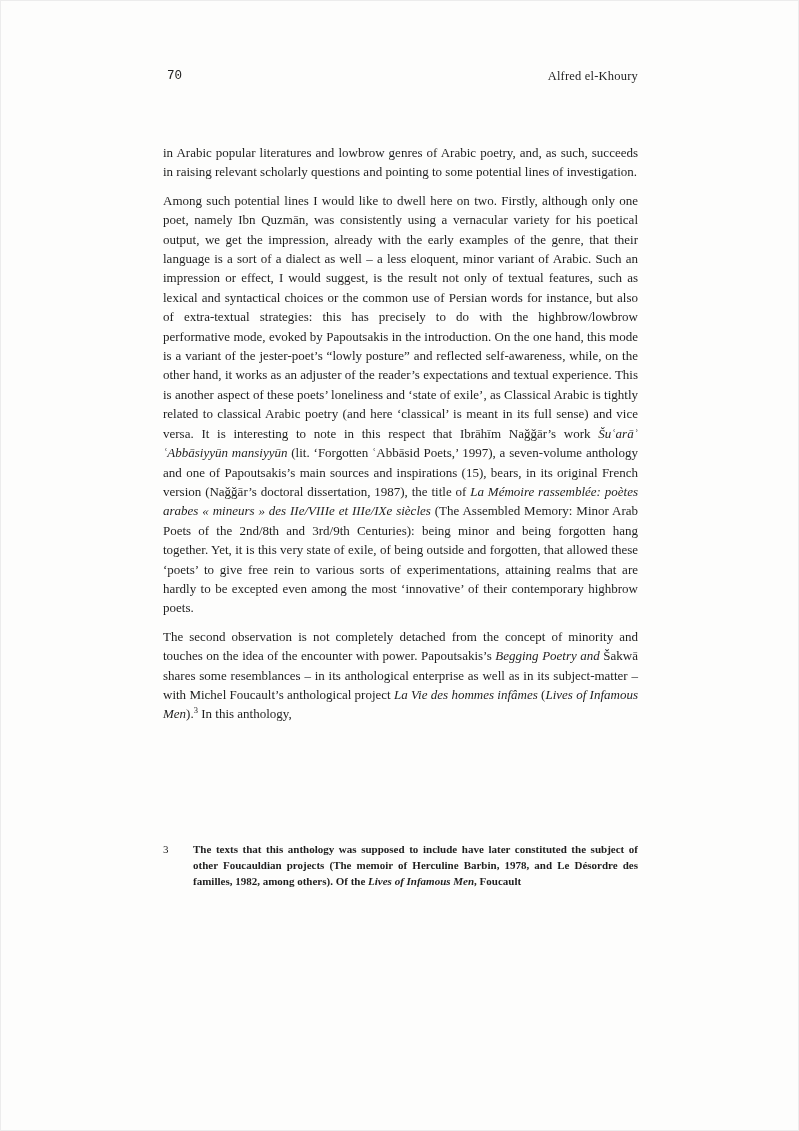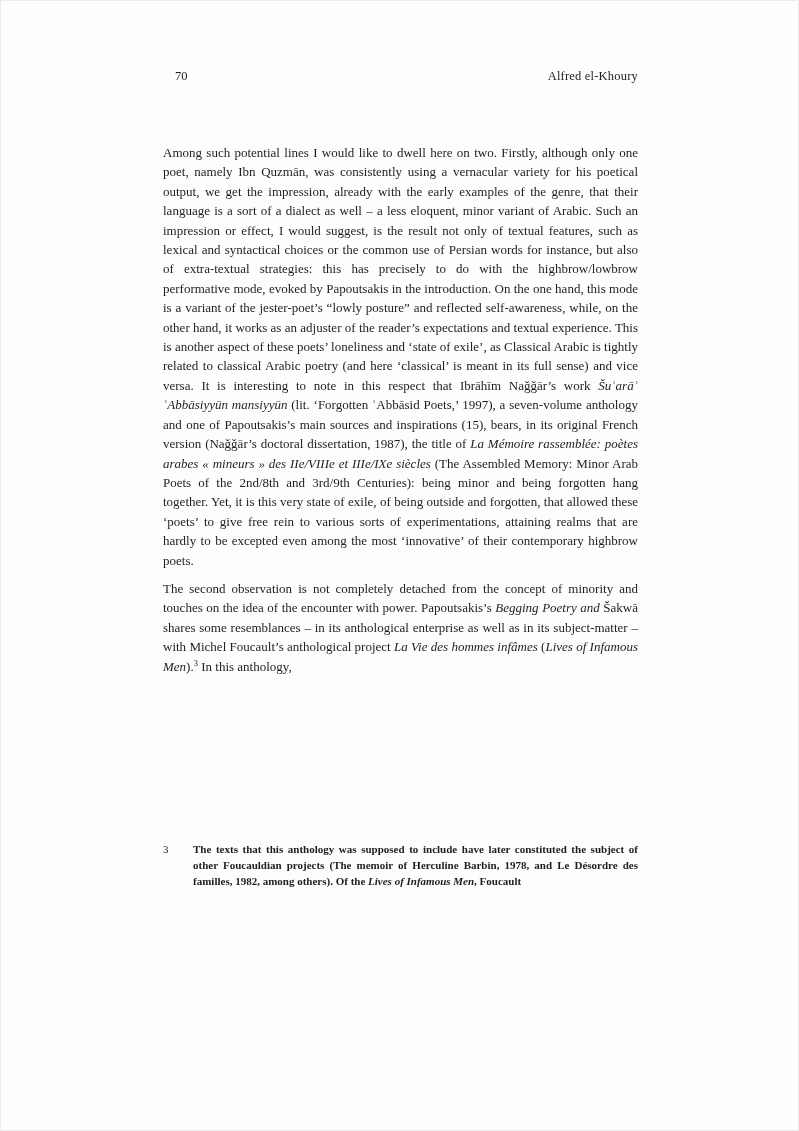--- a/index.html
+++ b/index.html
@@ -20,22 +20,23 @@
   .page-header {
     position: absolute;
     top: 69px;
     left: 163px;
     width: 475px;
     font-size: 12.5px;
     line-height: 15px;
   }
   .page-number {
     position: absolute;
-    left: 12px;
+    left: 4px;
     top: 0;
+    font-family: Liberation Mono, monospace;
   }
   .running-head {
     display: block;
     text-align: right;
     letter-spacing: 0.2px;
   }
   .text-block {
     position: absolute;
     top: 143px;
     left: 163px;
@@ -86,20 +87,21 @@
 <body>
 
 <div class="page">
 
   <header class="page-header">
     <span class="page-number">70</span>
     <span class="running-head">Alfred el-Khoury</span>
   </header>
 
   <main class="text-block">
+    <p class="body-paragraph"><span>in Arabic popular literatures and lowbrow genres of Arabic poetry, and, as such, succeeds in raising relevant scholarly questions and pointing to some potential lines of investigation.</span></p>
     <p class="body-paragraph"><span>Among such potential lines I would like to dwell here on two. Firstly, although only one poet, namely Ibn Quzmān, was consistently using a vernacular variety for his poetical output, we get the impression, already with the early examples of the genre, that their language is a sort of a dialect as well – a less eloquent, minor variant of Arabic. Such an impression or effect, I would suggest, is the result not only of textual features, such as lexical and syntactical choices or the common use of Persian words for instance, but also of extra-textual strategies: this has precisely to do with the highbrow/lowbrow performative mode, evoked by Papoutsakis in the introduction. On the one hand, this mode is a variant of the jester-poet’s “lowly posture” and reflected self-awareness, while, on the other hand, it works as an adjuster of the reader’s expectations and textual experience. This is another aspect of these poets’ loneliness and ‘state of exile’, as Classical Arabic is tightly related to classical Arabic poetry (and here ‘classical’ is meant in its full sense) and vice versa. It is interesting to note in this respect that Ibrāhīm Naǧǧār’s work </span><em>Šuʿarāʾ ʿAbbāsiyyūn mansiyyūn</em><span> (lit. ‘Forgotten ʿAbbāsid Poets,’ 1997), a seven-volume anthology and one of Papoutsakis’s main sources and inspirations (15), bears, in its original French version (Naǧǧār’s doctoral dissertation, 1987), the title of </span><em>La Mémoire rassemblée: poètes arabes « mineurs » des IIe/VIIIe et IIIe/IXe siècles</em><span> (The Assembled Memory: Minor Arab Poets of the 2nd/8th and 3rd/9th Centuries): being minor and being forgotten hang together. Yet, it is this very state of exile, of being outside and forgotten, that allowed these ‘poets’ to give free rein to various sorts of experimentations, attaining realms that are hardly to be excepted even among the most ‘innovative’ of their contemporary highbrow poets.</span></p>
     <p class="body-paragraph"><span>The second observation is not completely detached from the concept of minority and touches on the idea of the encounter with power. Papoutsakis’s </span><em>Begging Poetry and </em><span>Šakwā shares some resemblances – in its anthological enterprise as well as in its subject-matter – with Michel Foucault’s anthological project </span><em>La Vie des hommes infâmes</em><span> (</span><em>Lives of Infamous Men</em><span>).</span><sup>3</sup><span> In this anthology,</span></p>
   </main>
 
   <footer class="footnote-area">
     <div class="footnote">
       <span class="footnote-number">3</span>
       <span class="footnote-text"><span>The texts that this anthology was supposed to include have later constituted the subject of other Foucauldian projects (The memoir of Herculine Barbin, 1978, and Le Désordre des familles, 1982, among others). Of the </span><em>Lives of Infamous Men</em><span>, Foucault</span></span>
     </div>
   </footer>

